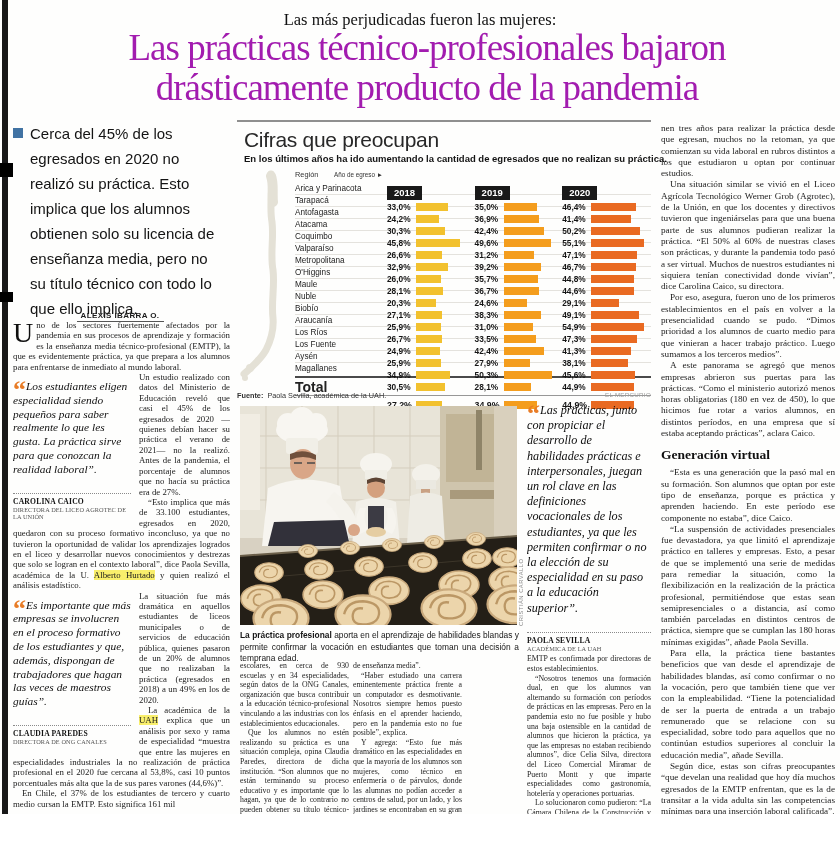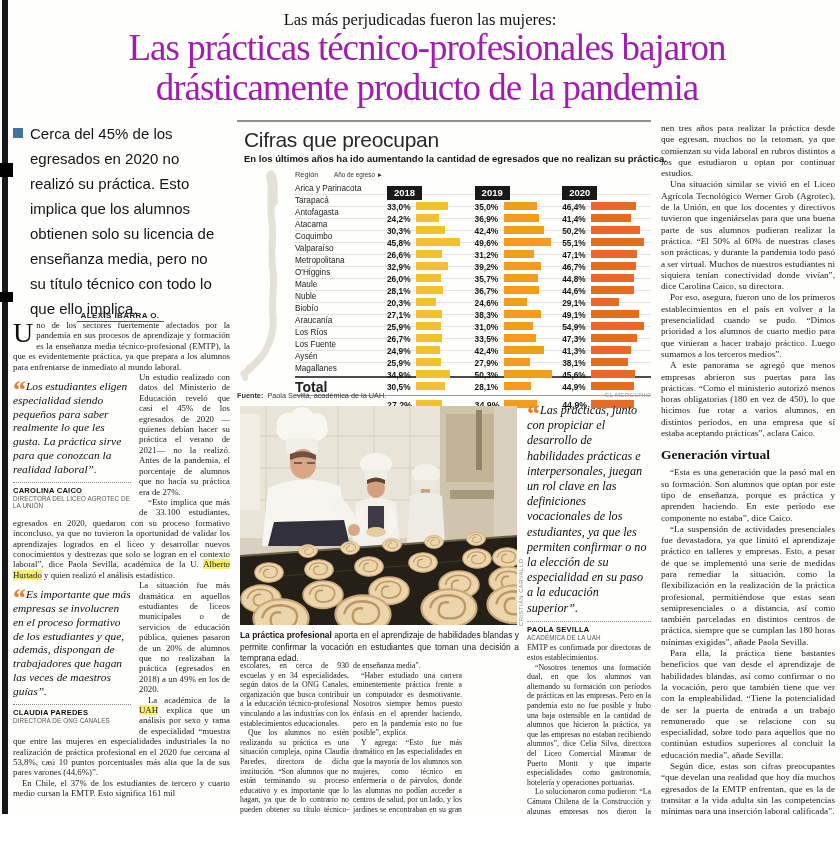--- a/index.html
+++ b/index.html
@@ -26,38 +26,38 @@
   .leftcol p{margin:0;font-size:8.8px;line-height:10.4px;text-align:justify;}
   .leftcol p + p{text-indent:9px;}
   .dropcap{float:left;font-size:28px;line-height:23px;padding:1px 3px 0 0;color:#0f0f0f;}
   .hl{background:#F9EF6C;}
 
   
   .pullquote{float:left;width:118px;margin:8px 8px 5px 0;}
   .pq-body{font-style:italic;font-size:11.4px;line-height:13.8px;color:#0e0e0e;text-align:left;}
   .qmark{font-style:normal;color:#E87C26;font-size:26px;line-height:0;vertical-align:-8px;
          letter-spacing:-2px;margin-right:2px;font-weight:bold;}
-  .attrib{border-top:1px dotted #8a8a8a;margin-top:5px;padding-top:3px;
-          font-family:Liberation Sans, sans-serif;}
+  .attrib{border-top:1px dotted #8a8a8a;margin-top:16px;padding-top:3px;
+          font-family:Liberation Serif, serif;}
   .attrib .nm{display:block;font-size:7.6px;font-weight:bold;color:#111;letter-spacing:.2px;}
   .attrib .rl{display:block;font-size:6.3px;color:#555;line-height:7.6px;letter-spacing:.1px;}
 
   
   .info-rule{position:absolute;left:237px;top:120px;width:414px;height:2px;background:#8f8f8f;}
   .info-title{position:absolute;left:244px;top:128px;margin:0;font-family:"Liberation Sans",sans-serif;
               font-weight:normal;font-size:21px;letter-spacing:-.3px;color:#282828;}
   .info-sub{position:absolute;left:244px;top:153px;font-family:"Liberation Sans",sans-serif;
             font-size:9.5px;font-weight:bold;color:#141414;}
   .map{position:absolute;left:238px;top:170px;}
   .table{position:absolute;left:295px;top:166px;width:356px;font-family:"Liberation Sans",sans-serif;}
   .thead{display:flex;align-items:center;height:17px;}
   .thr-left{width:92px;display:flex;justify-content:space-between;align-items:center;}
   .thr-left .lab{font-size:7.4px;color:#333;}
   .thr-left .lab2{font-size:6.3px;color:#333;padding-right:4px;}
-  .tgroup{width:87.6px;display:flex;align-items:flex-start;margin-top:36px;}
+  .tgroup{width:87.6px;display:flex;align-items:center;margin-top:36px;}
   .chip{background:#191919;color:#fff;font-size:9.5px;font-weight:bold;padding:1px 7px 2px;}
   .trow{display:flex;align-items:center;height:11px;border-top:1px solid #e4e2dd;}
   .trow.first{border-top:none;}
   .tregion{width:92px;font-size:8.2px;color:#222;white-space:nowrap;overflow:hidden;}
   .tval{width:29px;font-size:8.3px;font-weight:bold;color:#141414;}
   .ttrack{width:55px;height:8px;position:relative;}
   .tbar{display:block;height:100%;}
   .trow.total{height:17px;border-top:2px solid #4a4a4a;border-bottom:1px solid #979797;margin-top:2px;}
   .trow.total .tregion{font-weight:bold;font-size:14px;}
   .trow.total .tval{font-size:8.8px;}

